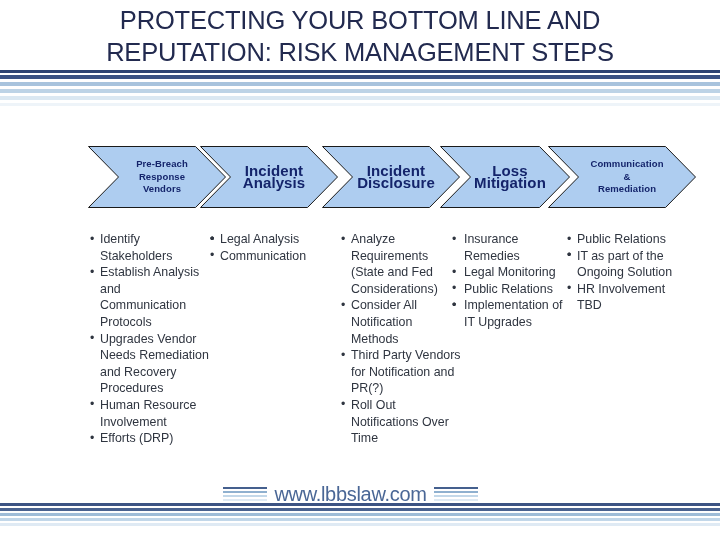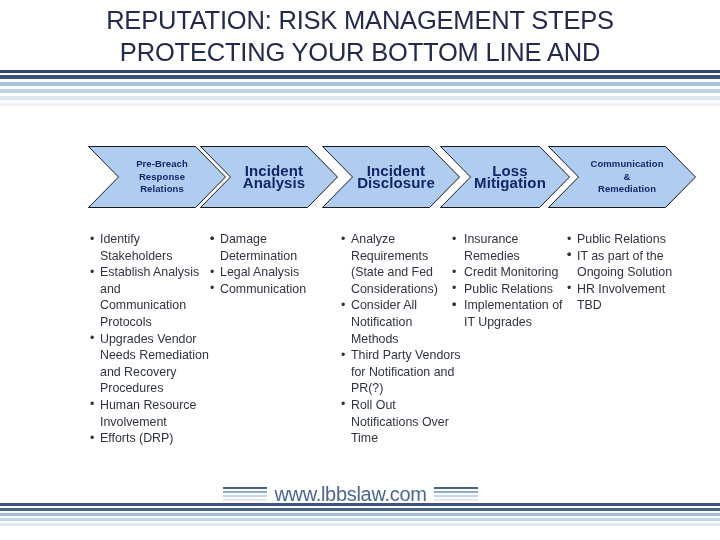--- a/index.html
+++ b/index.html
@@ -131,22 +131,22 @@
   .wm-stripes .c{height:2px;background:#8fb0cf;}
   .wm-stripes .d{height:2px;background:#ffffff;}
   .wm-stripes .e{height:2px;background:#c3d8e9;}
   .wm-stripes .f{height:2px;background:#ffffff;}
   .wm-stripes .g{height:2px;background:#dfeaf4;}
 </style>
 </head>
 <body>
 
 <div id="title-block">
+  <div class="line">PROTECTING YOUR BOTTOM LINE AND</div>
   <div class="line">REPUTATION: RISK MANAGEMENT STEPS</div>
-  <div class="line">PROTECTING YOUR BOTTOM LINE AND</div>
 </div>
 
 <div class="stripe-band" id="top-band">
   <div class="stripe s1"></div>
   <div class="stripe s2"></div>
   <div class="stripe s3"></div>
   <div class="stripe s4"></div>
   <div class="stripe s5"></div>
   <div class="stripe s6"></div>
   <div class="stripe s7"></div>
@@ -159,21 +159,21 @@
 <div id="chevron-flow">
 
   <div class="chev c1">
     <svg class="shape" viewBox="0 0 138 62" preserveAspectRatio="none">
       <polygon points="0.5,0.5 107.5,0.5 137.5,31 107.5,61.5 0.5,61.5 30.5,31" fill="#aecdf0" stroke="#1a1a1a" stroke-width="1"></polygon>
     </svg>
     <div class="label">
         <div>
           <div>Pre-Breach</div>
           <div>Response</div>
-          <div>Relations</div>
+          <div>Vendors</div>
         </div>
       </div>
   </div>
 
   <div class="chev c2">
     <svg class="shape" viewBox="0 0 138 62" preserveAspectRatio="none">
       <polygon points="0.5,0.5 107.5,0.5 137.5,31 107.5,61.5 0.5,61.5 30.5,31" fill="#aecdf0" stroke="#1a1a1a" stroke-width="1"></polygon>
     </svg>
     <div class="label">
         <div>
@@ -228,37 +228,37 @@
         <li><span class="dot">•</span><span>Identify Stakeholders</span></li>
         <li><span class="dot">•</span><span>Establish Analysis and Communication Protocols</span></li>
         <li><span class="dot">•</span><span>Upgrades Vendor Needs Remediation and Recovery Procedures</span></li>
         <li><span class="dot">•</span><span>Human Resource Involvement</span></li>
         <li><span class="dot">•</span><span>Efforts (DRP)</span></li>
       </ul>
     </div>
   <div class="col col-2">
       <ul>
         <li><span class="dot">•</span></li>
-        <li><span class="dot">•</span><span>Damage Determination</span></li>
+        <li><span class="dot">•</span></li>
         <li><span class="dot">•</span><span>Legal Analysis</span></li>
         <li><span class="dot">•</span><span>Communication</span></li>
       </ul>
     </div>
   <div class="col col-3">
       <ul>
         <li><span class="dot">•</span><span>Analyze Requirements (State and Fed Considerations)</span></li>
         <li><span class="dot">•</span><span>Consider All Notification Methods</span></li>
         <li><span class="dot">•</span><span>Third Party Vendors for Notification and PR(?)</span></li>
         <li><span class="dot">•</span><span>Roll Out Notifications Over Time</span></li>
       </ul>
     </div>
   <div class="col col-4">
       <ul>
         <li><span class="dot">•</span><span>Insurance Remedies</span></li>
-        <li><span class="dot">•</span><span>Credit Monitoring</span></li>
+        <li><span class="dot">•</span><span>Legal Monitoring</span></li>
         <li><span class="dot">•</span><span>Public Relations</span></li>
         <li><span class="dot">•</span></li>
         <li><span class="dot">•</span><span>Implementation of IT Upgrades</span></li>
       </ul>
     </div>
   <div class="col col-5">
       <ul>
         <li><span class="dot">•</span><span>Public Relations</span></li>
         <li><span class="dot">•</span></li>
         <li><span class="dot">•</span><span>IT as part of the Ongoing Solution</span></li>

